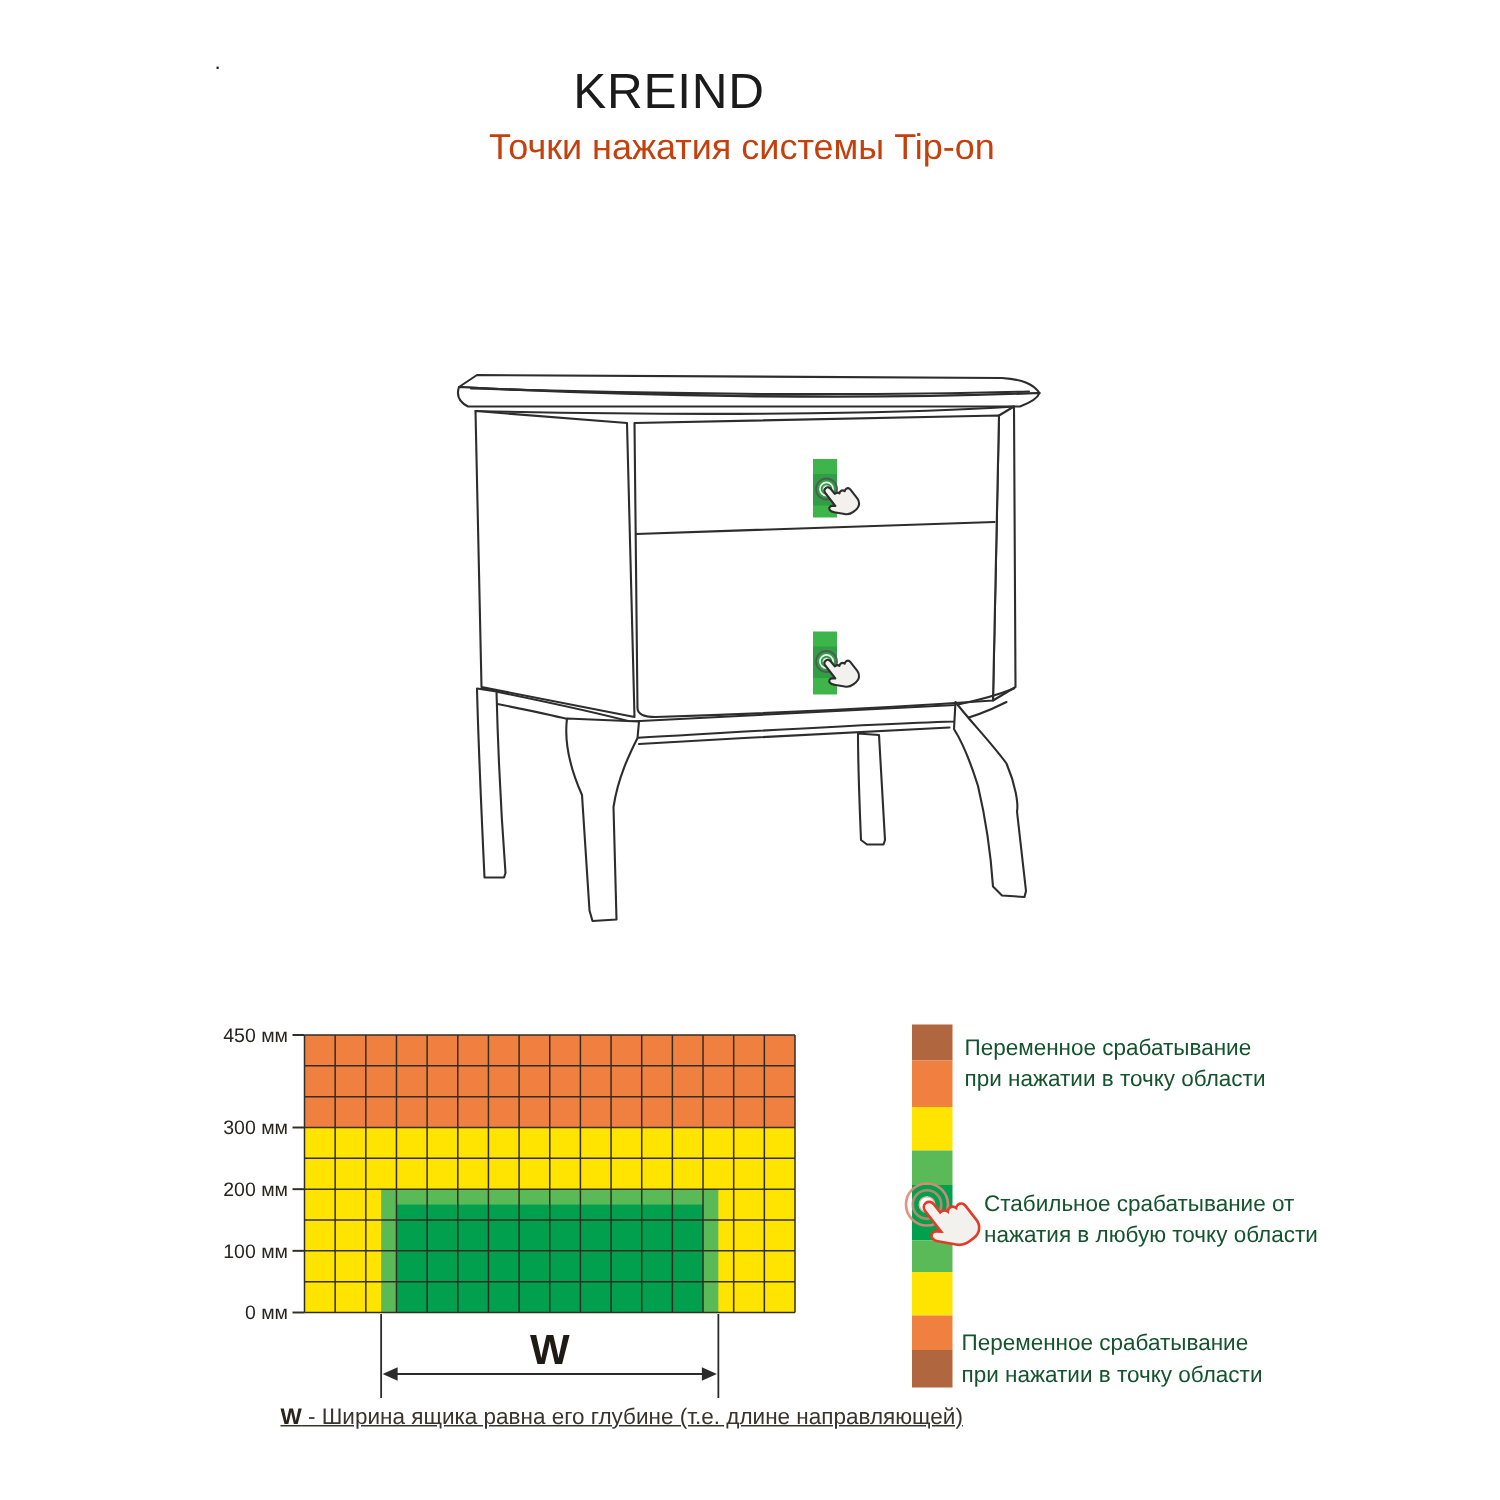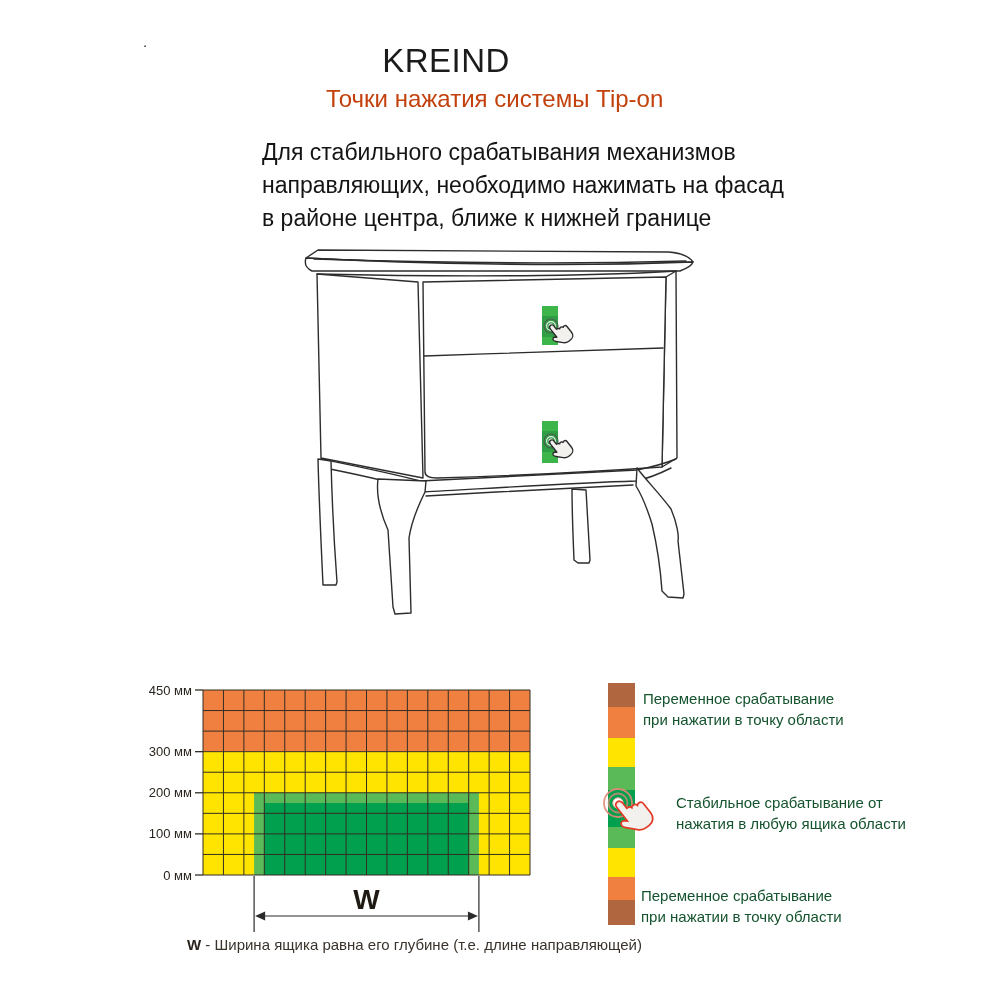--- a/index.html
+++ b/index.html
@@ -8,44 +8,39 @@
   .stray-dot{position:absolute;left:143px;top:33px;font-size:15px;color:#222;}
   .brand{position:absolute;left:0;top:42px;width:892px;text-align:center;
          font-size:33px;letter-spacing:.5px;color:#1b1b1b;}
   .subtitle{position:absolute;left:326px;top:85px;font-size:24px;color:#c2410c;}
   .intro{position:absolute;left:262px;top:136px;font-size:23px;line-height:33px;color:#141414;}
   #furniture{position:absolute;left:240px;top:240px;}
   #furniture path,#furniture line{stroke:#2d2d2d;stroke-width:1.4;stroke-linejoin:round;stroke-linecap:round;}
   #chart{position:absolute;left:140px;top:678px;}
   .tick{font-size:13px;fill:#2a241e;font-family:"Liberation Sans",sans-serif;}
   .wlabel{font-size:28px;font-weight:bold;fill:#1f1a14;font-family:"Liberation Sans",sans-serif;}
-  .footnote{position:absolute;left:187px;top:936px;font-size:15px;color:#3a332c;}
+  .footnote{position:absolute;left:187px;top:936px;font-size:15px;color:#3a332c;text-decoration:underline;}
   .footnote b{color:#2b241d;}
   #legend-strip{position:absolute;left:608px;top:683px;width:27px;}
   #legend-hand{position:absolute;left:592px;top:778px;}
   .legend-item{position:absolute;font-size:15px;line-height:20.5px;color:#14532d;}
   #legend-item-0{left:643px;top:689px;}
-  #legend-item-1{left:676px;top:793px;}
+  #legend-item-1{left:656px;top:793px;}
   #legend-item-2{left:641px;top:886px;}
 </style>
 </head>
 <body>
 
 <div class="page">
 
   <span class="stray-dot">.</span>
 
   <div class="brand">KREIND</div>
   <div class="subtitle">Точки нажатия системы Tip-on</div>
 
-  <div class="intro">
-    <div>Для стабильного срабатывания механизмов</div>
-    <div>направляющих, необходимо нажимать на фасад</div>
-    <div>в районе центра, ближе к нижней границе</div>
-  </div>
 
   <svg id="furniture" width="470" height="390" viewBox="0 0 470 390">
     <g fill="#ffffff">
 
       <path d="M66,18 L78,10 L428,12 C442,13 449,16 453,22 C330,27 180,24 66,18 Z"></path>
       <path d="M66,18 C64,24 66,28 72,31 L440,31 C448,28 452,25 453,22 C330,27 180,24 66,18 Z"></path>
       <path fill="none" stroke-width="0.9" d="M74,19 C200,23 340,24 446,21"></path>
       <path fill="none" d="M77,34 C250,38 380,35 436,31"></path>
 
       <path d="M77,34 L178,42 L183,238 L81,218 Z"></path>
@@ -154,20 +149,20 @@
     <circle cx="26" cy="25" r="5.2" fill="#ffffff" stroke="#f0b0a4" stroke-width="1"></circle>
     <path transform="translate(26,25) rotate(-38) scale(1.6) translate(-7.5,-2)" fill="#f2f1ee" stroke-width="1.1" d="M7.5 1.2 C6.1 1.2 5.2 2.3 5.2 3.8 L5.2 14.5 L3.6 13.2 C2.2 12.1 .6 13 .6 14.6 C.6 15.5 1.1 16.4 2 17.3 L6.8 22.6 C8.2 24.2 10 25 12.2 25 L14.5 25 C17.5 25 19.8 22.7 19.8 19.6 L19.8 12.2 C19.8 10.9 18.9 10 17.7 10 C17.1 10 16.6 10.2 16.2 10.6 C15.9 9.5 15.1 8.9 14.1 8.9 C13.5 8.9 12.9 9.1 12.5 9.6 C12.2 8.6 11.4 8 10.4 8 L9.8 8 L9.8 3.8 C9.8 2.3 8.9 1.2 7.5 1.2 Z" stroke="#e23b28"></path>
   </svg>
 
   <div class="legend-item" id="legend-item-0">
     <div>Переменное срабатывание</div>
     <div>при нажатии в точку области</div>
   </div>
   <div class="legend-item" id="legend-item-1">
     <div>Стабильное срабатывание от</div>
-    <div>нажатия в любую ящика области</div>
+    <div>нажатия в любую точку области</div>
   </div>
   <div class="legend-item" id="legend-item-2">
     <div>Переменное срабатывание</div>
     <div>при нажатии в точку области</div>
   </div>
 
 </div>
 
 </body></html>

